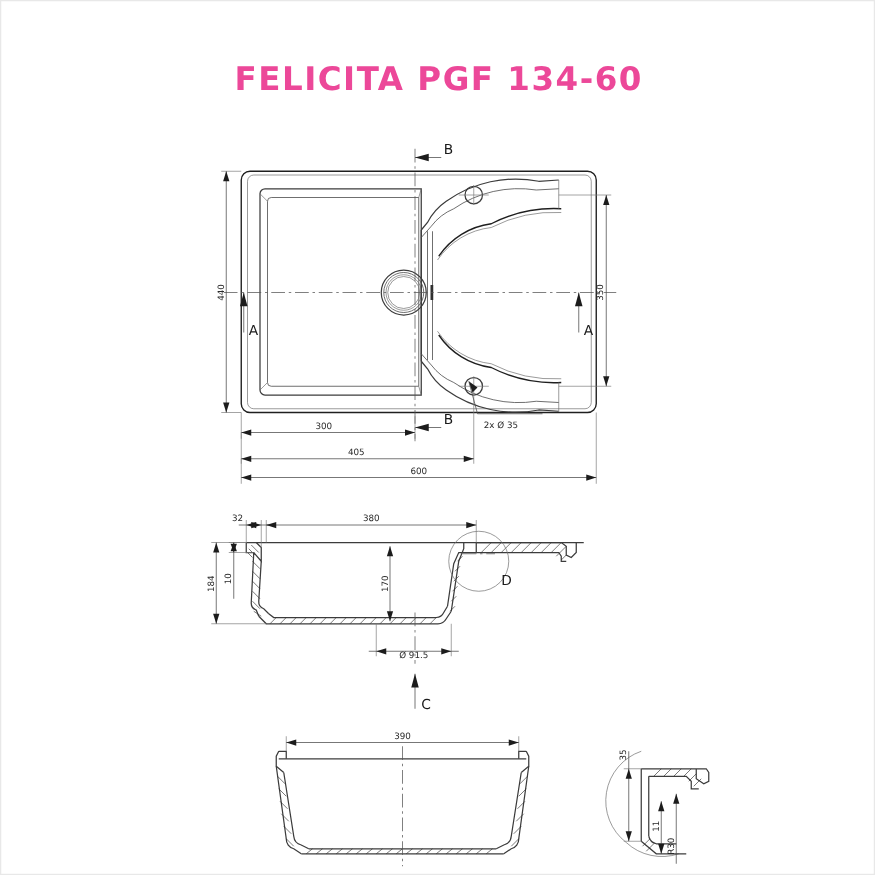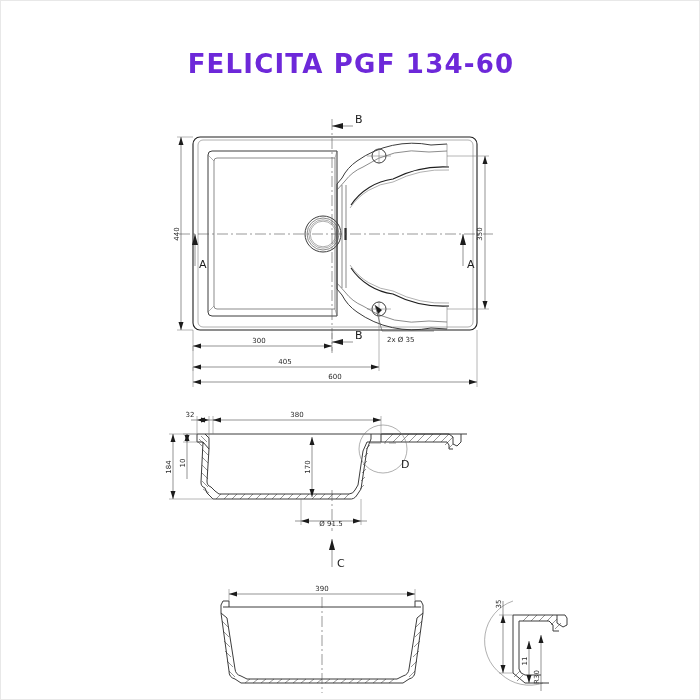--- a/index.html
+++ b/index.html
@@ -20,21 +20,21 @@
   #title {
     position: absolute;
     left: 0;
     top: 48px;
     width: 700px;
     text-align: center;
     font-family: "DejaVu Sans", "Liberation Sans", sans-serif;
     font-size: 26px;
     font-weight: bold;
     letter-spacing: 1.2px;
-    color: #6d28d9;
+    color: #ec4899;
   }
   svg.drawing {
     position: absolute;
     left: 0;
     top: 0;
     width: 700px;
     height: 700px;
   }
   .ln { stroke: #3c3c3c; stroke-width: 1; fill: none; }
   .ln-thin { stroke: #5a5a5a; stroke-width: 0.7; fill: none; }

